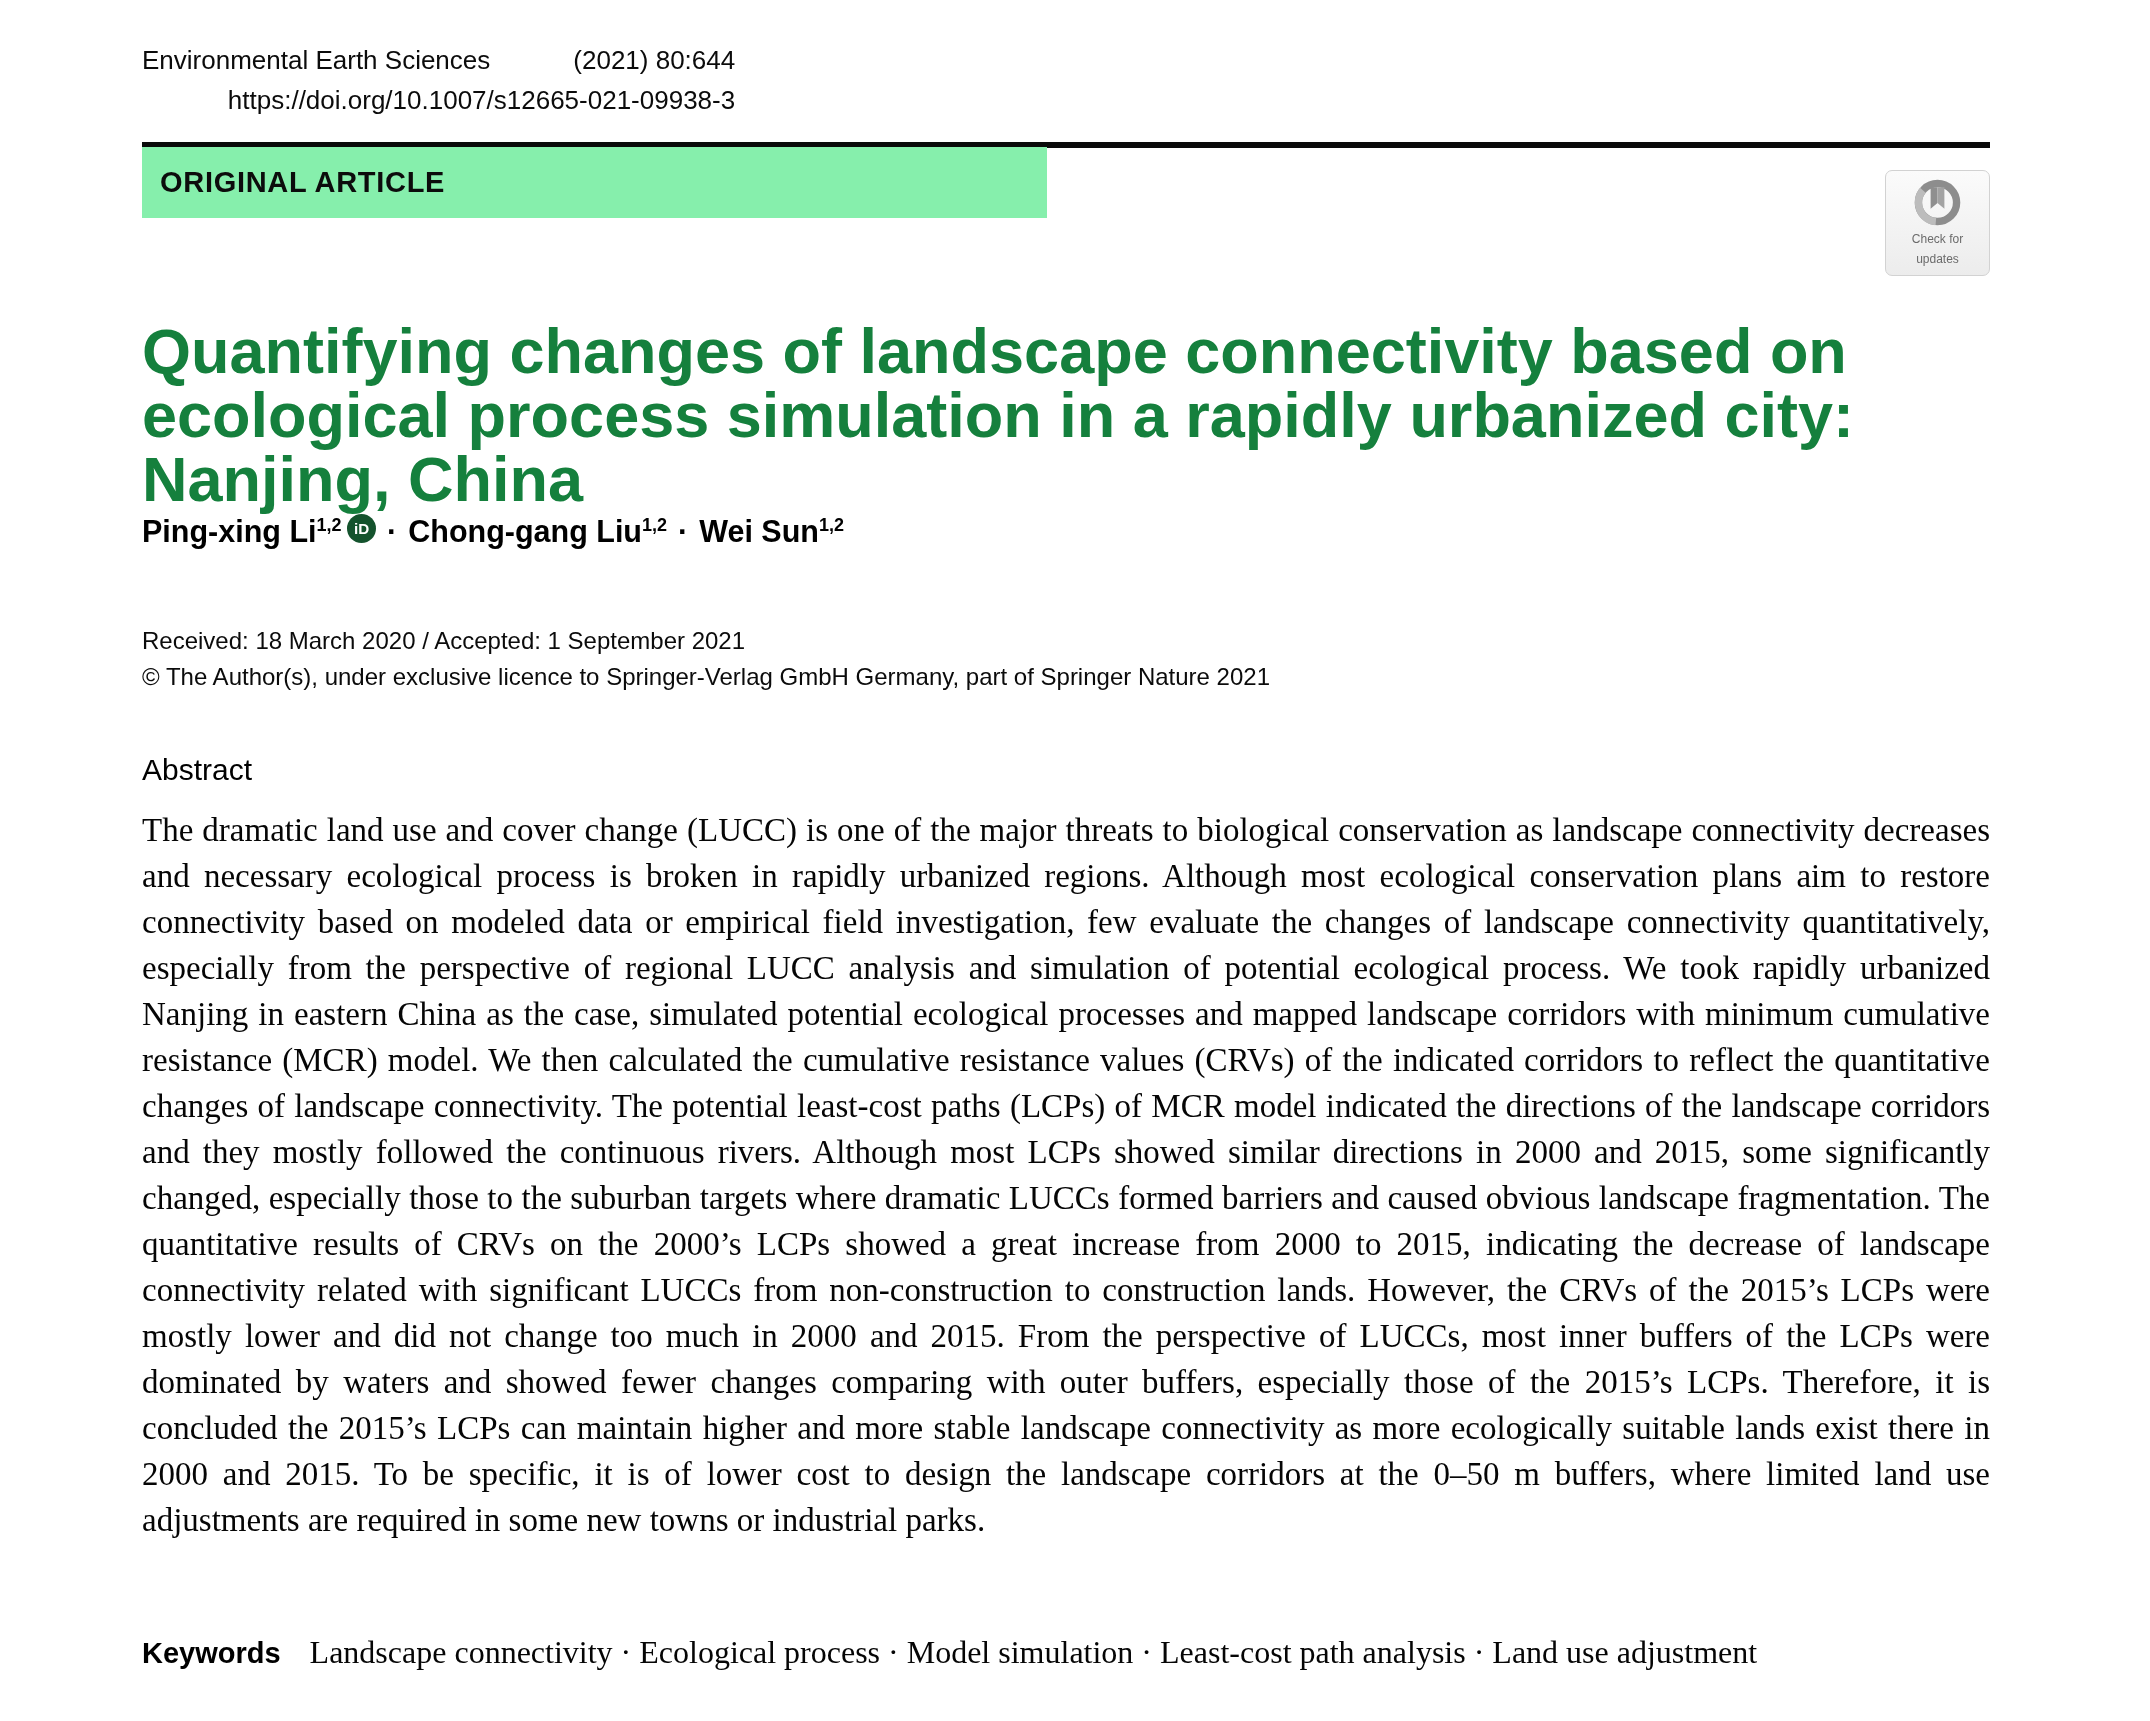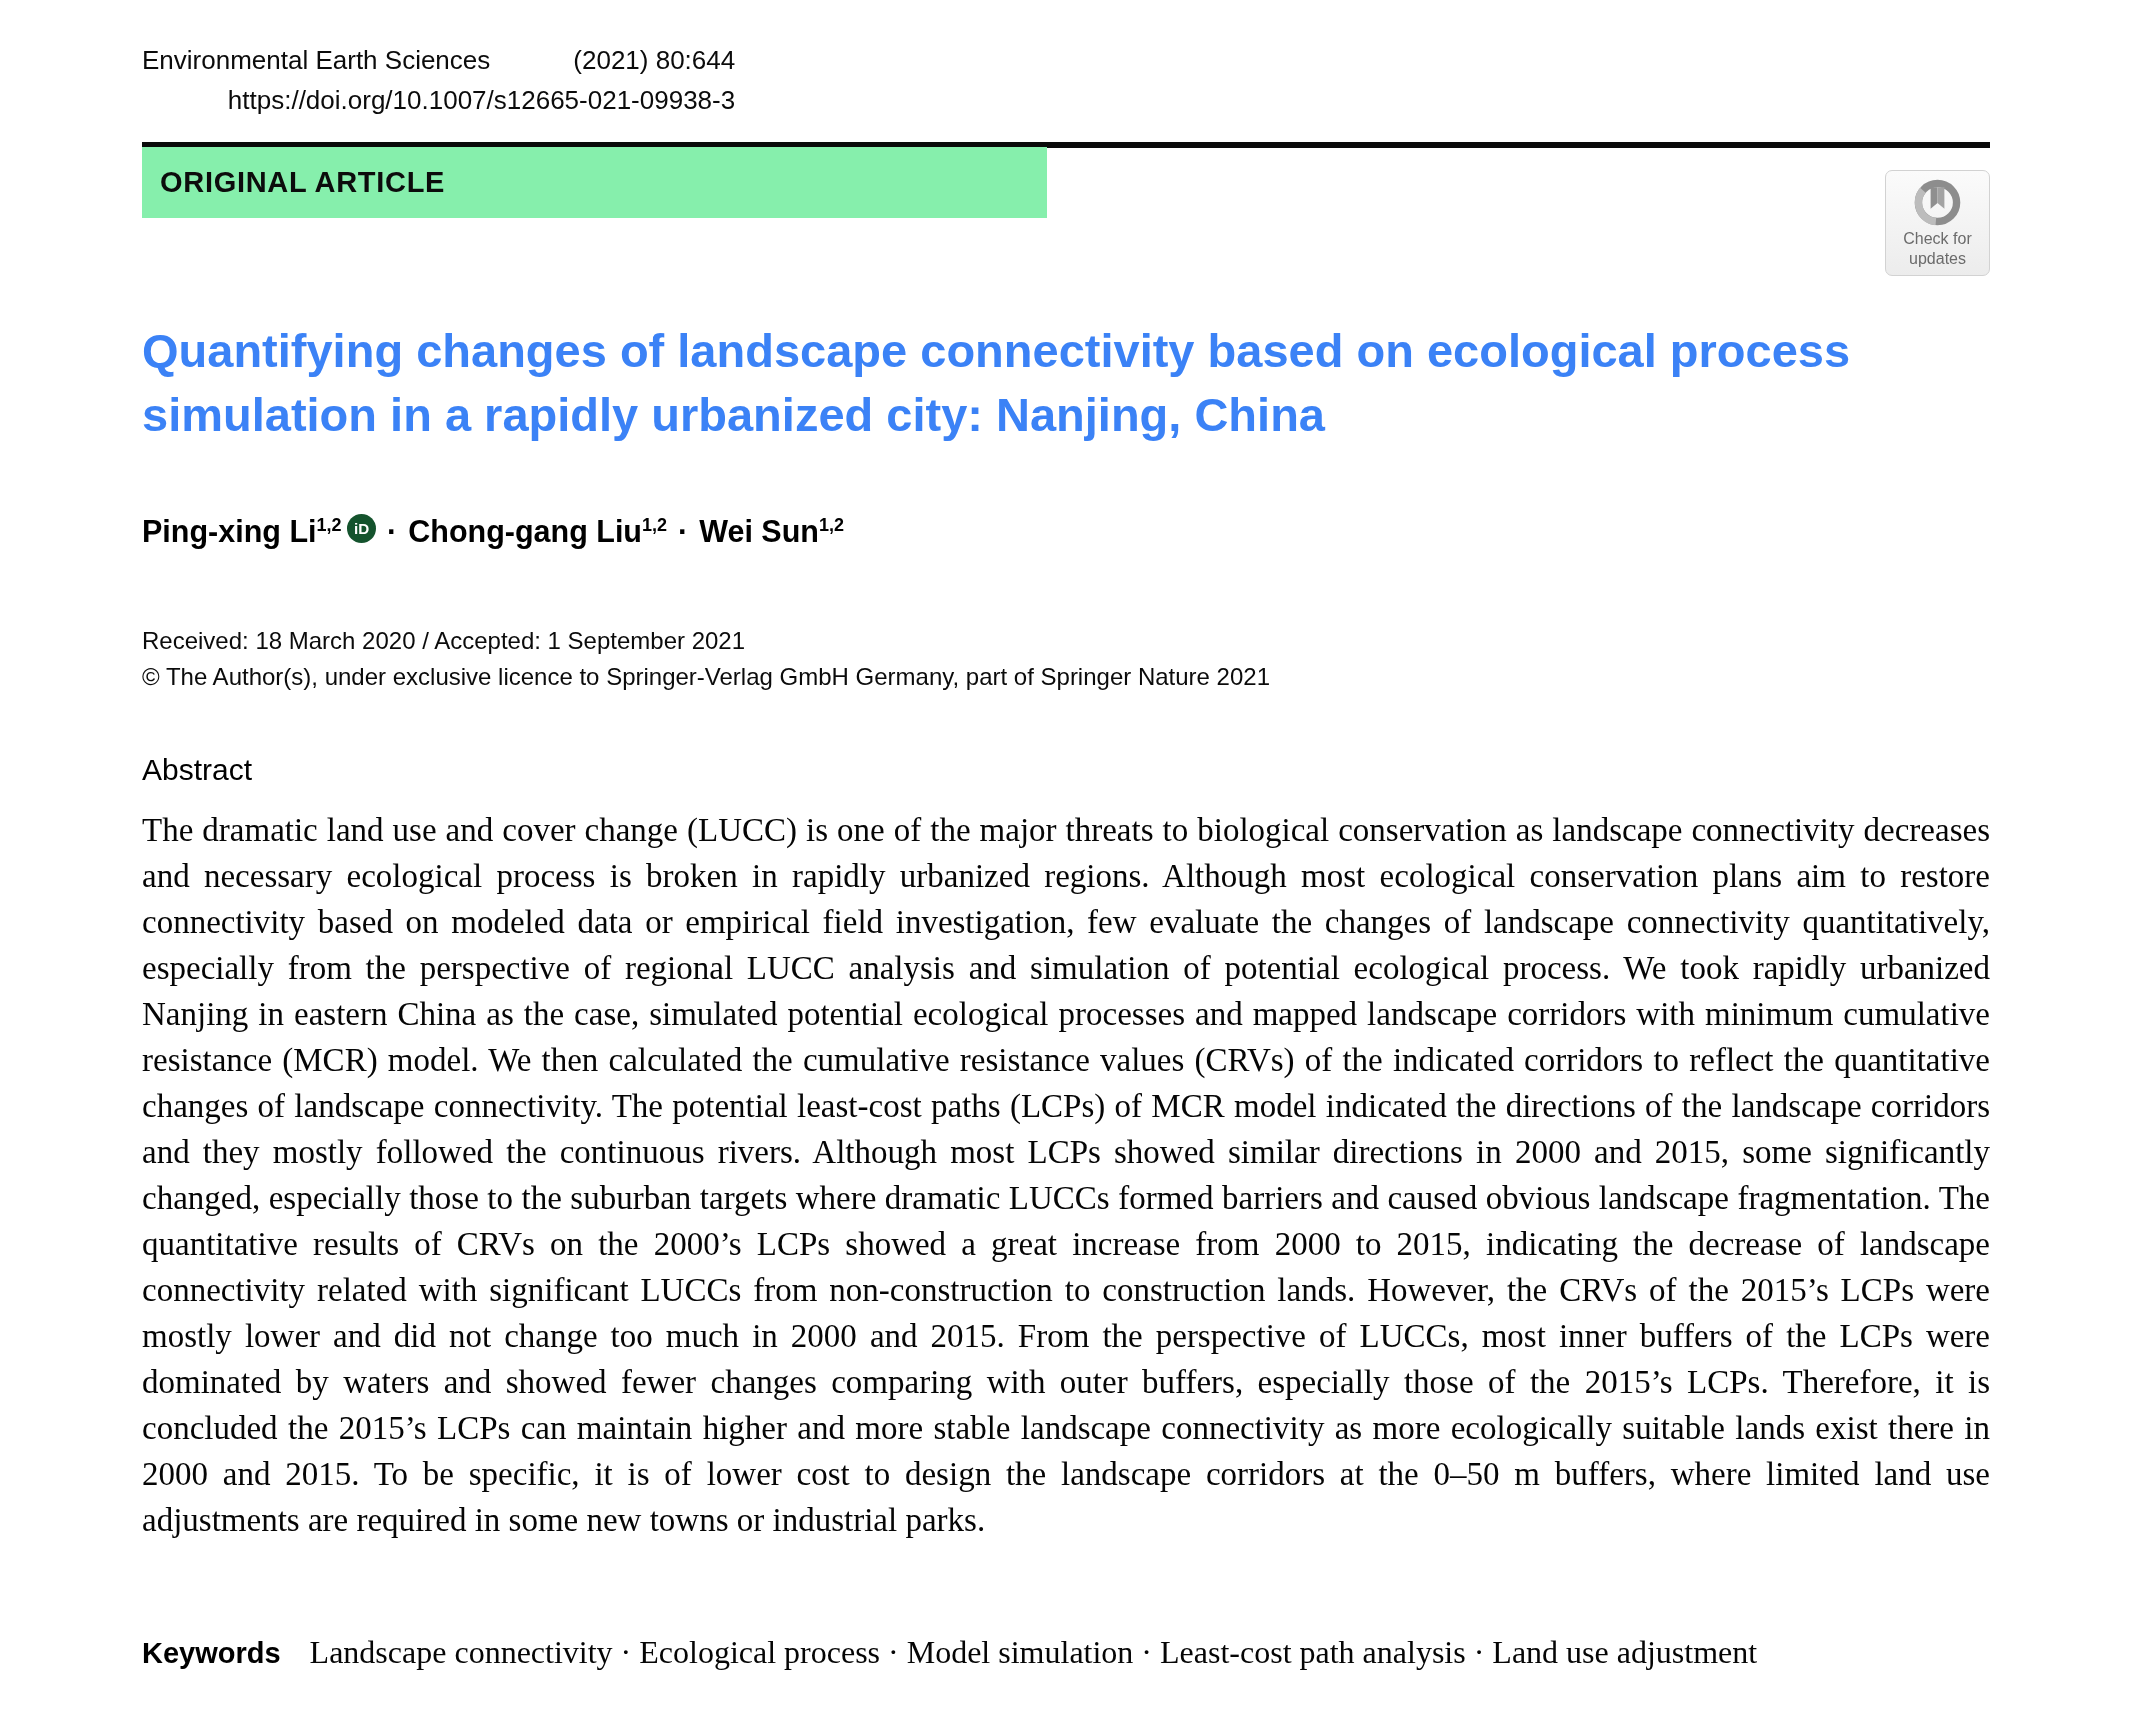--- a/index.html
+++ b/index.html
@@ -27,25 +27,25 @@
   .banner span{font-weight:bold;font-size:29px;letter-spacing:0.7px;color:#0c0c0c;}
   
   .badge{
     position:absolute;left:1885px;top:170px;width:105px;height:106px;
     border:1.4px solid #d2d2d2;border-radius:7px;box-sizing:border-box;
     background:linear-gradient(180deg,#fbfbfb 0%,#ececec 100%);
     display:flex;flex-direction:column;align-items:center;
     cursor:pointer;
   }
   .badge svg{width:53px;height:53px;margin-top:4.8px;}
-  .badge .bl{font-size:16px;line-height:20px;color:#6b6b6b;}
+  .badge .bl{font-size:12px;line-height:20px;color:#6b6b6b;}
   
   .title{
     position:absolute;left:142px;top:319px;width:1814px;
-    font-size:47px;line-height:64px;font-weight:bold;color:#3b82f6;
+    font-size:63px;line-height:64px;font-weight:bold;color:#15803d;
   }
   
   .authors{position:absolute;left:142px;top:514px;font-size:30.5px;font-weight:bold;display:flex;align-items:baseline;}
   .authors sup{font-size:18px;vertical-align:super;line-height:0;}
   .sep{margin:0 11px;}
   .orcid{
     display:inline-block;width:29px;height:29px;border-radius:50%;
     background:#14532d;color:#fff;font-size:15.2px;font-weight:bold;
     text-align:center;line-height:29px;margin-left:5.5px;
     align-self:center;position:relative;top:-2.8px;cursor:pointer;

